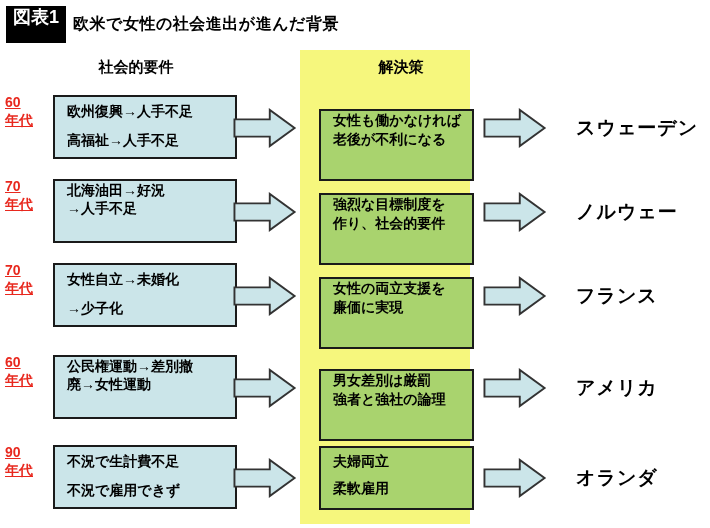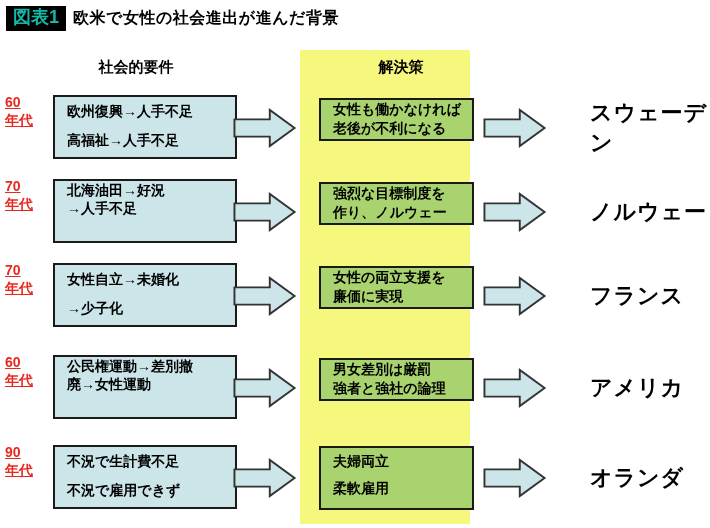--- a/index.html
+++ b/index.html
@@ -8,49 +8,49 @@
     --band:#f6f77d;
     --era-red:#e8281e;
   }
   html,body{margin:0;padding:0;background:#fff;}
   body{font-family:"Liberation Sans","DejaVu Sans",sans-serif;font-weight:bold;color:#000;}
   .canvas{position:relative;width:710px;height:528px;background:#fff;overflow:hidden;}
 
   .yellow-band{position:absolute;left:300px;top:50px;width:170px;height:474px;background:var(--band);}
 
   .title-row{position:absolute;left:6px;top:6px;display:flex;align-items:center;gap:7px;}
-  .title-badge{background:#000;color:#14b8a6;font-size:18px;padding:2px 7px 3px;line-height:1.1;}
+  .title-badge{background:#000;color:#ffffff;font-size:18px;padding:2px 7px 15px;line-height:1.1;}
   .title-text{font-size:16px;letter-spacing:0.5px;}
 
   .col-header{position:absolute;top:58px;font-size:15px;text-align:center;}
   .col-header.left{left:44px;width:184px;}
   .col-header.right{left:300px;width:170px;padding-left:16px;}
 
   .rows{position:absolute;left:0;top:0;width:710px;height:528px;}
   .row{position:absolute;left:0;width:710px;height:68px;}
   .row:nth-child(1){top:94px;}
   .row:nth-child(2){top:178px;}
   .row:nth-child(3){top:262px;}
   .row:nth-child(4){top:354px;}
   .row:nth-child(5){top:444px;}
 
   .era{position:absolute;left:5px;top:0;width:28px;color:var(--era-red);font-size:14px;line-height:1.25;word-break:break-all;text-decoration:underline;}
 
   .box{box-sizing:border-box;display:flex;flex-direction:column;justify-content:flex-start;padding-left:12px;font-size:14px;margin-left:9px;}
   .left-box{position:absolute;left:44px;top:1px;width:184px;height:64px;background:var(--box-fill);border:2px solid #1a1a1a;line-height:2.05;}
   .row:nth-child(2) .left-box,.row:nth-child(4) .left-box{line-height:1.3;}
-  .green-box{position:absolute;left:310px;top:4px;width:155px;height:43px;background:var(--solution-fill);border:2px solid #1a1a1a;line-height:1.35;}
+  .green-box{position:absolute;left:310px;top:15px;width:155px;height:72px;background:var(--solution-fill);border:2px solid #1a1a1a;line-height:1.35;}
   .row:nth-child(5) .green-box{line-height:1.9;height:64px;top:2px;}
 
   .arrow{position:absolute;top:13px;width:66px;height:42px;}
   .arrow.a1{left:232px;}
   .arrow.a2{left:482px;}
   .arrow polygon{fill:var(--box-fill);stroke:#333;stroke-width:2;}
 
-  .country{position:absolute;left:590px;top:0;height:68px;display:flex;align-items:center;font-size:22px;letter-spacing:1px;}
+  .country{position:absolute;left:576px;top:0;height:68px;display:flex;align-items:center;font-size:19px;letter-spacing:1px;}
 </style>
 </head>
 <body>
 
 <div class="canvas">
 
   <div class="yellow-band"></div>
 
   <div class="title-row">
     <span class="title-badge">図表1</span>
@@ -85,21 +85,21 @@
       <div class="era">70年代</div>
       <div class="box left-box">
         <div>北海油田→好況</div>
         <div>→人手不足</div>
       </div>
       <svg class="arrow a1" viewBox="0 0 66 44">
           <polygon points="1,13 38,13 38,3 64,22 38,41 38,31 1,31"></polygon>
         </svg>
       <div class="box green-box">
         <div>強烈な目標制度を</div>
-        <div>作り、ノルウェー</div>
+        <div>作り、社会的要件</div>
       </div>
       <svg class="arrow a2" viewBox="0 0 66 44">
           <polygon points="1,13 38,13 38,3 64,22 38,41 38,31 1,31"></polygon>
         </svg>
       <div class="country">ノルウェー</div>
     </div>
 
     <div class="row">
       <div class="era">70年代</div>
       <div class="box left-box">

